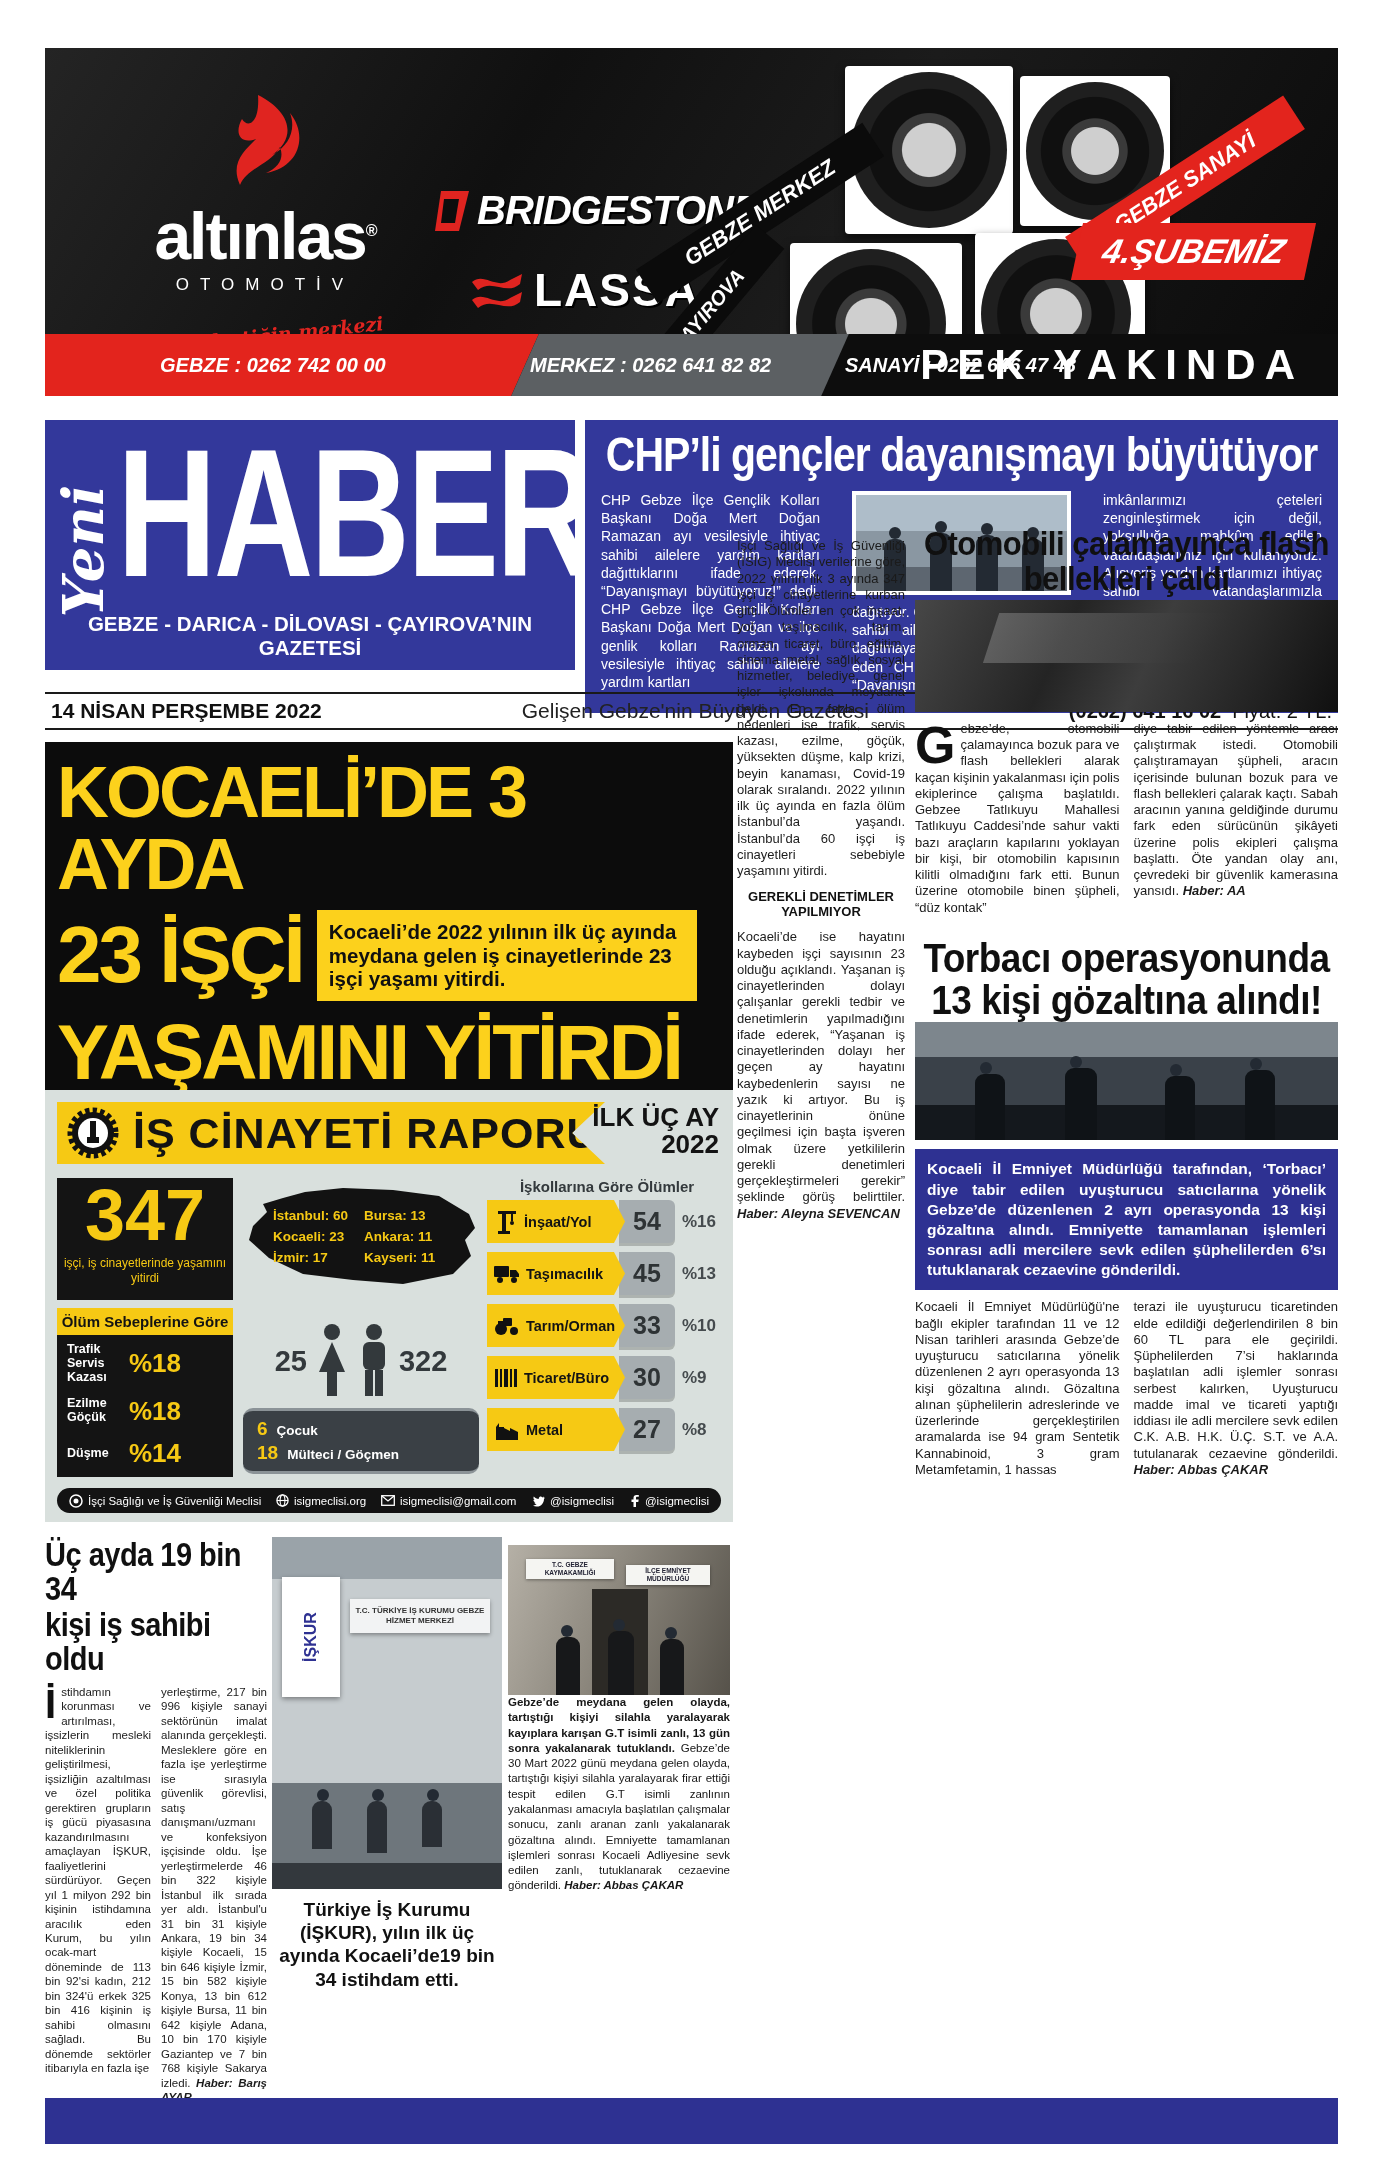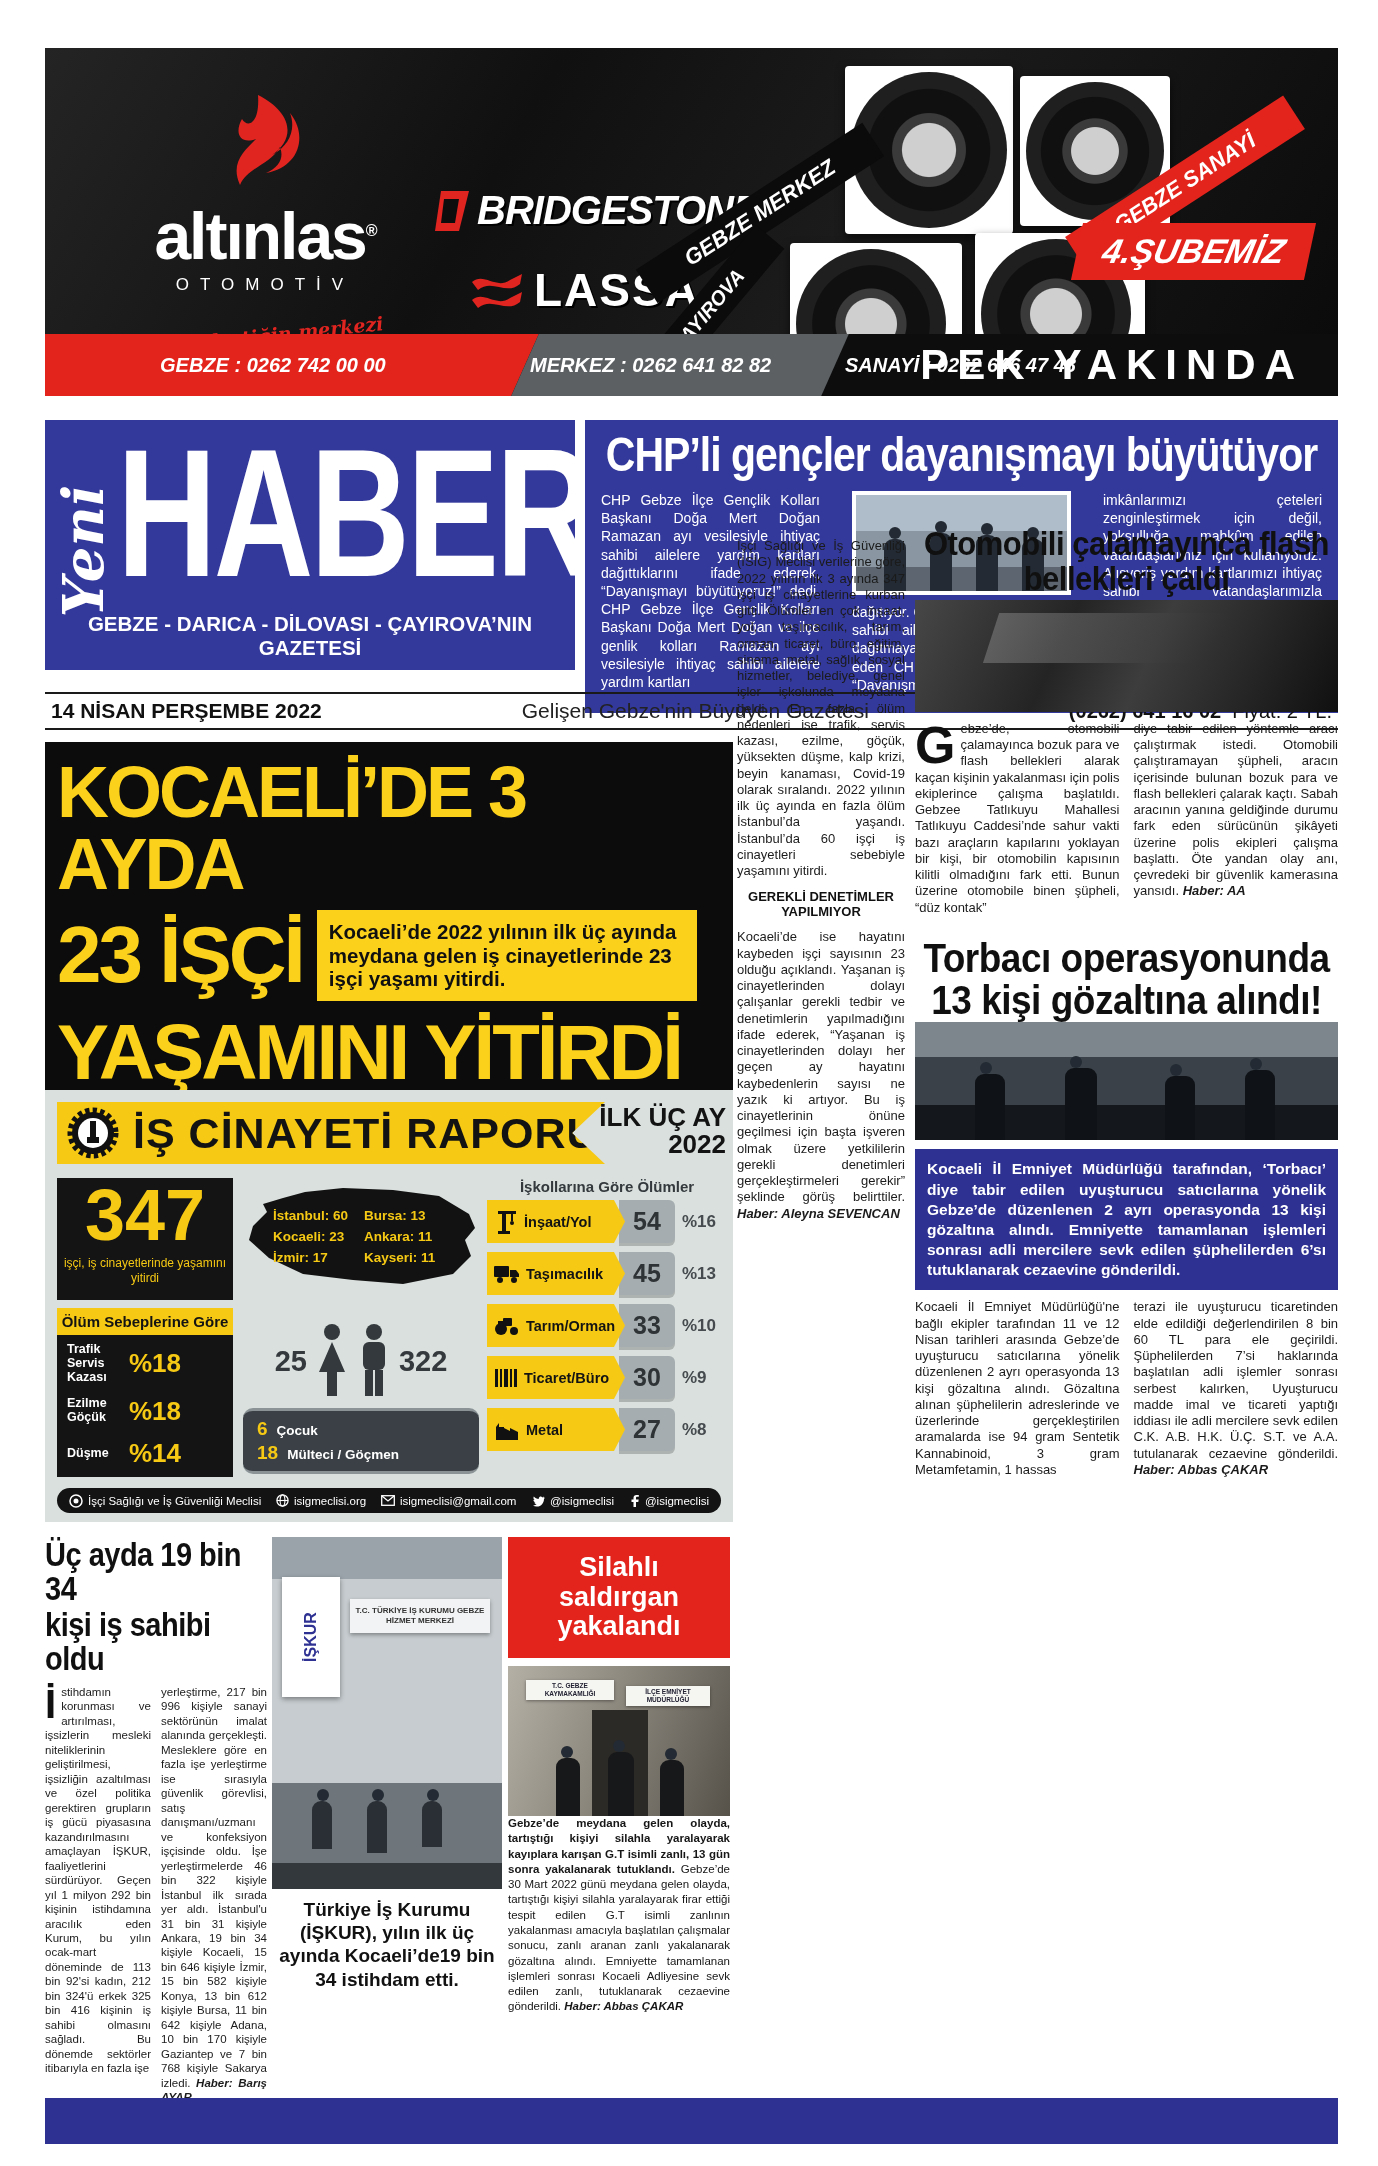--- a/index.html
+++ b/index.html
@@ -82,21 +82,21 @@
   .leadbox{background:#fcd11c;color:#101010;font-weight:800;font-size:20.5px;line-height:1.15;
       padding:10px 12px;width:356px;}
   .mh3{font-size:78px;margin-top:12px;}
 
   
   .info{left:45px;top:1090px;width:688px;height:432px;background:#d9e0dd;box-sizing:border-box;}
   .ig-header{position:absolute;left:12px;top:12px;width:548px;height:62px;background:#f6c914;
       display:flex;align-items:center;gap:14px;padding-left:10px;box-sizing:border-box;
       clip-path:polygon(0 0,100% 0,94% 50%,100% 100%,0 100%);}
   .ig-title{font-size:43px;font-weight:800;letter-spacing:1px;color:#131313;}
-  .ig-period{position:absolute;right:7px;top:14px;text-align:right;font-weight:800;
+  .ig-period{position:absolute;right:14px;top:14px;text-align:right;font-weight:800;
       font-size:26px;line-height:1.05;color:#131313;}
   .ig-347box{position:absolute;left:12px;top:88px;width:176px;height:122px;background:#141414;
       text-align:center;}
   .ig-347{color:#f6c914;font-size:72px;font-weight:800;line-height:1.05;}
   .ig-347cap{color:#f6c914;font-size:12px;line-height:1.25;margin-top:2px;}
   .ig-map{position:absolute;left:198px;top:88px;width:236px;height:124px;}
   .ig-cities{position:absolute;left:30px;top:28px;display:flex;gap:16px;color:#f6c914;
       font-size:13.5px;font-weight:700;line-height:1.55;}
   .ig-sec-title{position:absolute;left:448px;top:88px;width:228px;text-align:center;
       font-size:15px;font-weight:800;color:#33393c;}
@@ -545,24 +545,20 @@
       </div>
     <div class="sign-merkez">T.C. TÜRKİYE İŞ KURUMU GEBZE HİZMET MERKEZİ</div>
     <span class="fig" style="left:40px;bottom:40px;width:20px;height:48px;background:#2a2f35;"></span>
     <span class="fig" style="left:95px;bottom:36px;width:20px;height:52px;background:#2a2f35;"></span>
     <span class="fig" style="left:150px;bottom:42px;width:20px;height:46px;background:#2a2f35;"></span>
     <div style="position:absolute;left:0;bottom:0;width:100%;height:26px;background:#33383d;"></div>
   </div>
   <div class="abs iskur-cap">Türkiye İş Kurumu (İŞKUR), yılın ilk üç ayında Kocaeli’de19 bin 34 istihdam etti.</div>
 
   <div class="abs silahli">
-    <div class="sil-box">
-      <div>Silahlı saldırgan</div>
-      <div>yakalandı</div>
-    </div>
     <div class="sil-photo">
       <div class="sil-sign" style="left:18px;top:14px;width:84px;">T.C. GEBZE KAYMAKAMLIĞI</div>
       <div class="sil-sign" style="left:118px;top:20px;width:80px;">İLÇE EMNİYET MÜDÜRLÜĞÜ</div>
       <div style="position:absolute;left:84px;top:44px;width:56px;height:106px;background:#2c2a26;"></div>
       <span class="fig" style="left:48px;width:24px;height:58px;background:#17181a;"></span>
       <span class="fig" style="left:100px;width:26px;height:64px;background:#17181a;"></span>
       <span class="fig" style="left:152px;width:24px;height:56px;background:#17181a;"></span>
     </div>
     <p class="sil-text" style="margin:0;">
       <span class="sil-lead">Gebze’de meydana gelen olayda, tartıştığı kişiyi silahla yaralayarak kayıplara karışan G.T isimli zanlı, 13 gün sonra yakalanarak tutuklandı.</span>

